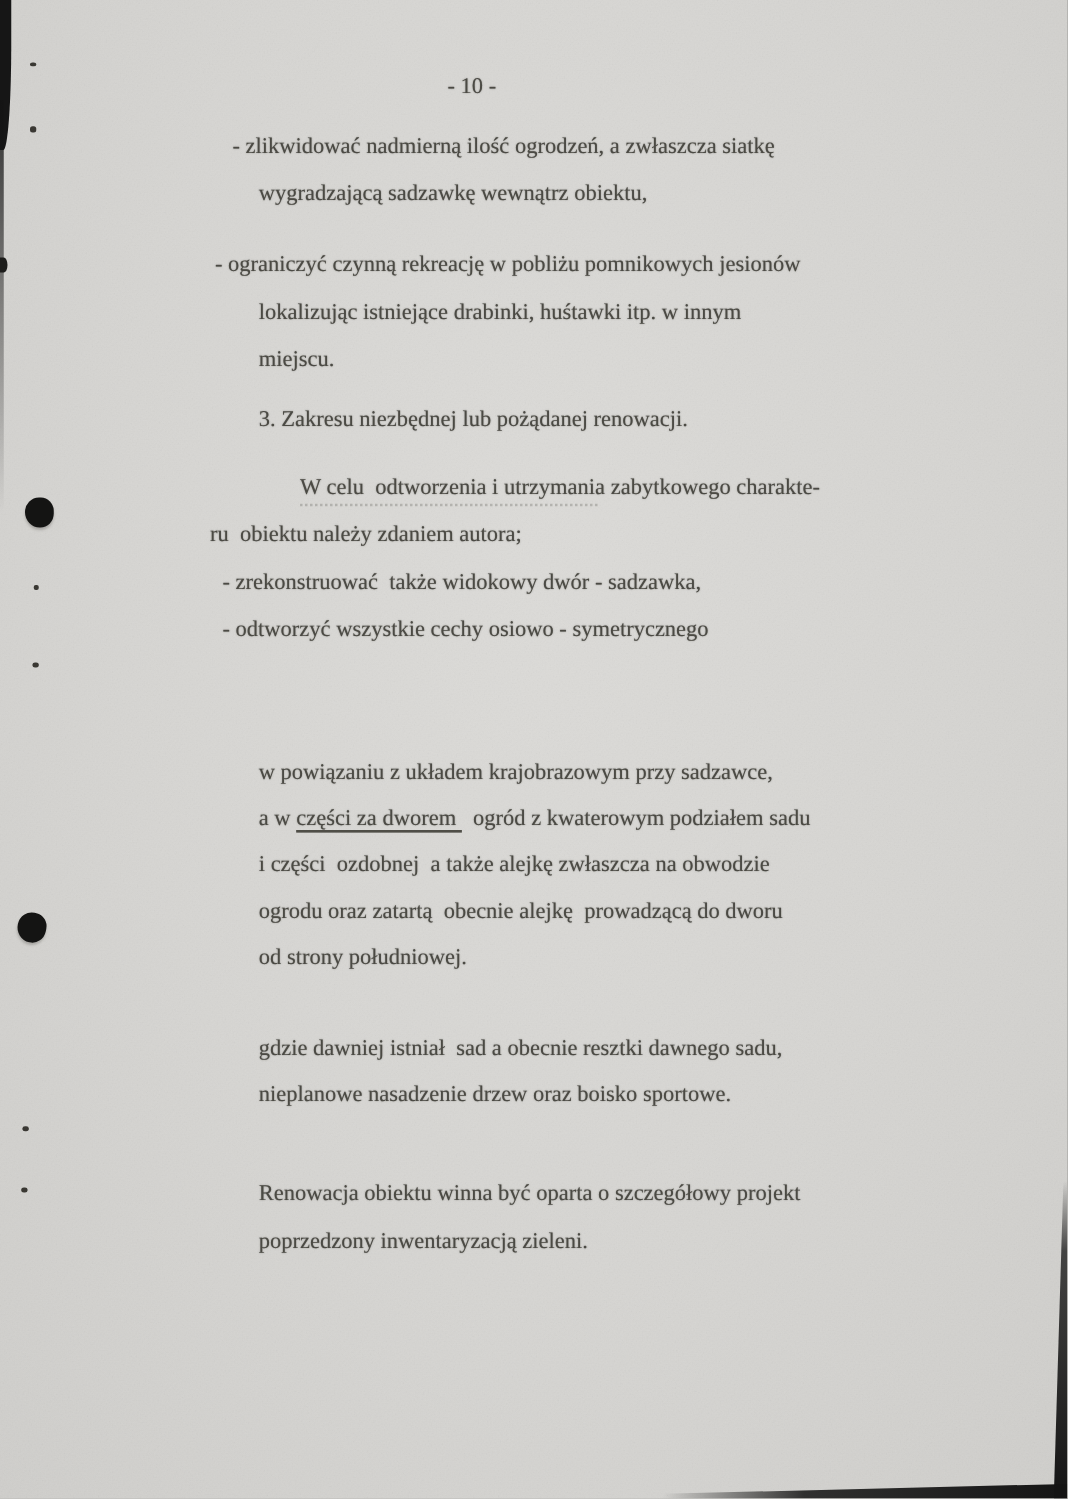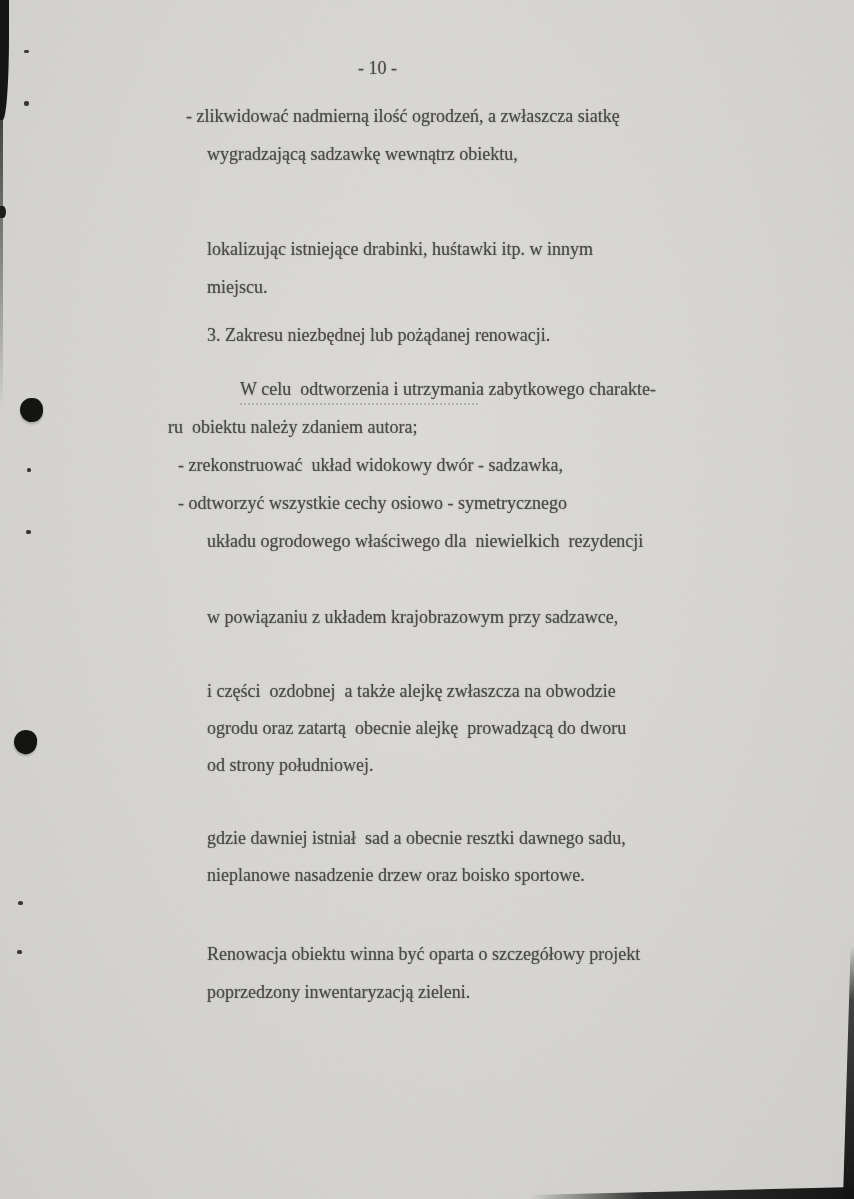--- a/index.html
+++ b/index.html
@@ -135,32 +135,33 @@
   <div class="speck s6"></div>
   <div class="dotted-smudge"></div>
   <div class="band-bottom"></div>
   <div class="band-right"></div>
 
   <div class="page-number">- 10 -</div>
 
   <div class="line" style="top:103px;left:186px">- zlikwidować nadmierną ilość ogrodzeń, a zwłaszcza siatkę</div>
   <div class="line" style="top:141px;left:207px">wygradzającą sadzawkę wewnątrz obiektu,</div>
 
+  <div class="line" style="top:198px;left:172px">- ograniczyć czynną rekreację w pobliżu pomnikowych jesionów</div>
   <div class="line" style="top:236px;left:207px">lokalizując istniejące drabinki, huśtawki itp. w innym</div>
   <div class="line" style="top:274px;left:207px">miejscu.</div>
 
   <div class="line" style="top:322px;left:207px">3. Zakresu niezbędnej lub pożądanej renowacji.</div>
 
   <div class="line" style="top:376px;left:240px">W celu  odtworzenia i utrzymania zabytkowego charakte-</div>
   <div class="line" style="top:414px;left:168px">ru  obiektu należy zdaniem autora;</div>
 
-  <div class="line" style="top:452px;left:178px">- zrekonstruować  układ widokowy dwór - sadzawka,</div>
+  <div class="line" style="top:452px;left:178px">- zrekonstruować  także widokowy dwór - sadzawka,</div>
   <div class="line" style="top:490px;left:178px">- odtworzyć wszystkie cechy osiowo - symetrycznego</div>
-  <div class="line" style="top:528px;left:207px">układu ogrodowego właściwego dla  niewielkich  rezydencji</div>
   <div class="line" style="top:604px;left:207px">w powiązaniu z układem krajobrazowym przy sadzawce,</div>
+  <div class="line" style="top:641px;left:207px"><span>a w </span><span class="u">części za dworem </span><span>  ogród z kwaterowym podziałem sadu</span></div>
   <div class="line" style="top:678px;left:207px">i części  ozdobnej  a także alejkę zwłaszcza na obwodzie</div>
   <div class="line" style="top:752px;left:207px">od strony południowej.</div>
   <div class="line" style="top:715px;left:207px">ogrodu oraz zatartą  obecnie alejkę  prowadzącą do dworu</div>
 
   <div class="line" style="top:825px;left:207px">gdzie dawniej istniał  sad a obecnie resztki dawnego sadu,</div>
   <div class="line" style="top:862px;left:207px">nieplanowe nasadzenie drzew oraz boisko sportowe.</div>
   <div class="line" style="top:941px;left:207px">Renowacja obiektu winna być oparta o szczegółowy projekt</div>
   <div class="line" style="top:979px;left:207px">poprzedzony inwentaryzacją zieleni.</div>
 
 </div>

